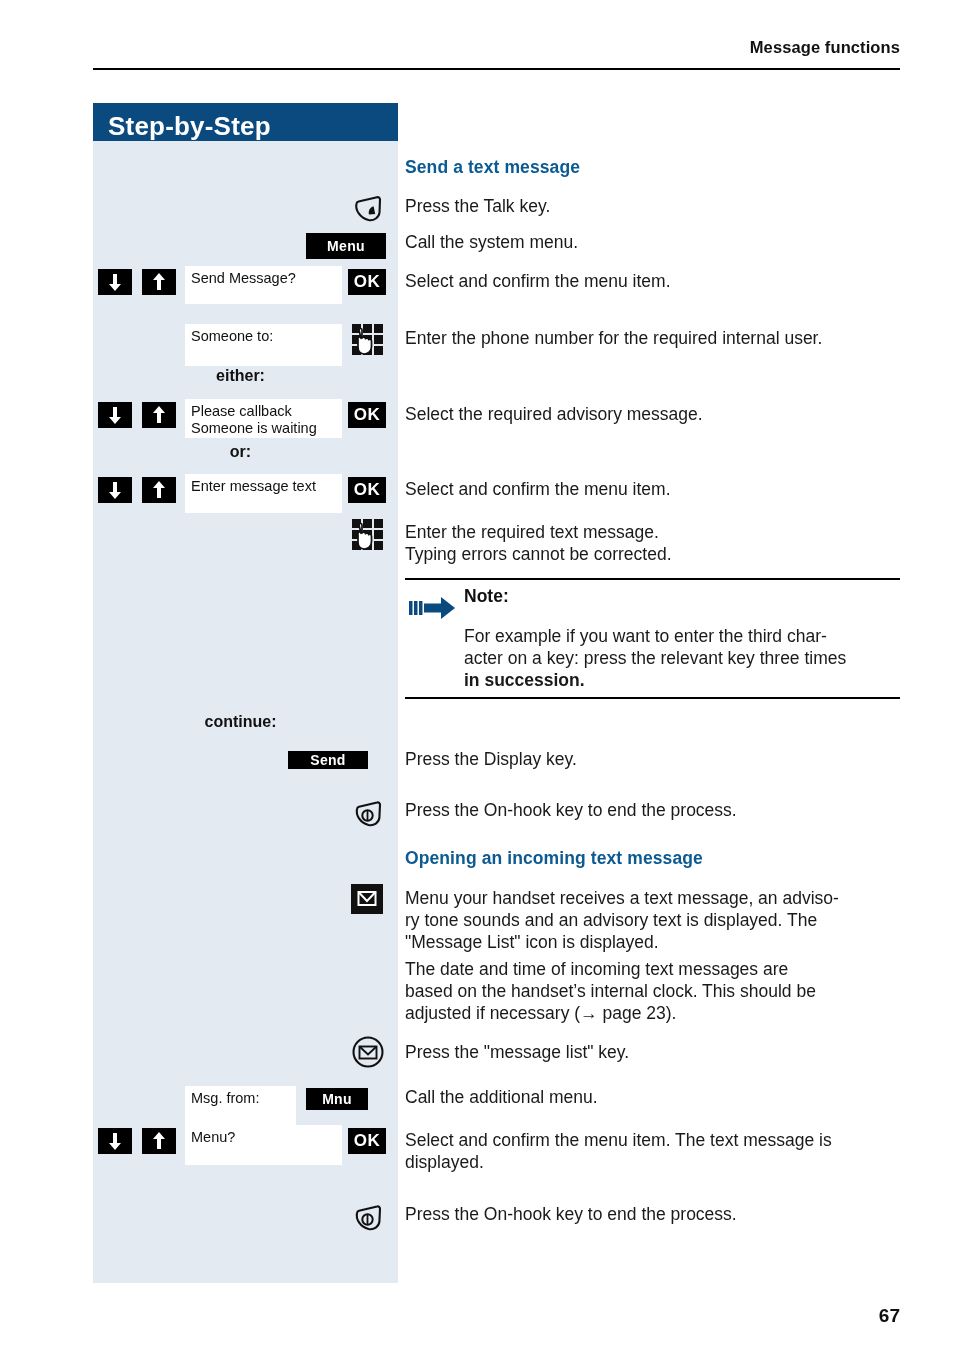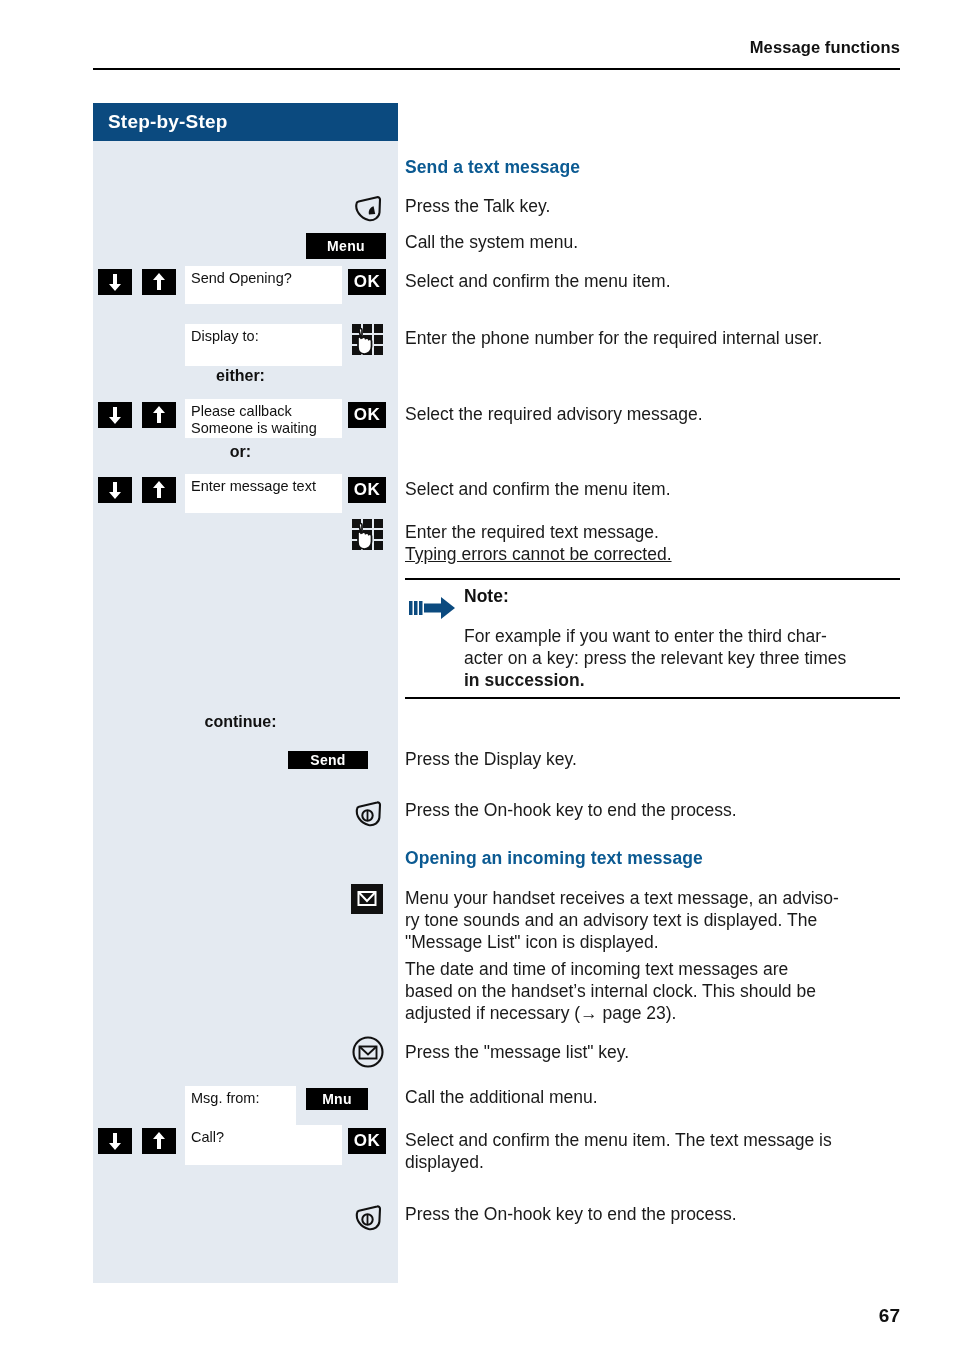--- a/index.html
+++ b/index.html
@@ -24,21 +24,21 @@
   .sidebar{
     position:absolute;left:93px;top:103px;width:305px;height:1180px;
     background:#e4eaf1;
   }
   .sbhead{
     position:absolute;left:93px;top:103px;width:305px;height:38px;
     background:#0b4a7f;
   }
   .sbhead span{
     position:absolute;left:15px;top:8px;
-    color:#fff;font-size:19px;font-weight:bold;letter-spacing:.2px;
+    color:#fff;font-size:26px;font-weight:bold;letter-spacing:.2px;
   }
 
   
   .arrowbtn{
     position:absolute;width:34px;height:26px;background:#000;
     display:flex;align-items:center;justify-content:center;
   }
   .arrowbtn svg{display:block;}
 
   .disp{
@@ -125,27 +125,27 @@
     <svg width="16" height="20" viewBox="0 0 16 20">
         <path d="M6 2 h4 v10 h4 l-6 7 l-6 -7 h4 z" fill="#fff"></path>
       </svg>
   </div>
   <div class="arrowbtn" style="left:142px;top:269px;">
     <svg width="16" height="20" viewBox="0 0 16 20">
         <path d="M8 1 l6 7 h-4 v10 h-4 v-10 h-4 z" fill="#fff"></path>
       </svg>
   </div>
   <div class="disp" style="left:185px;top:266px;width:157px;height:38px;">
-    <span class="l">Send Opening?</span>
+    <span class="l">Send Message?</span>
   </div>
   <div class="okkey" style="left:348px;top:269px;width:38px;height:26px;">OK</div>
   <div class="body" style="top:270px;">Select and confirm the menu item.</div>
 
   <div class="disp" style="left:185px;top:324px;width:157px;height:42px;">
-    <span class="l">Display to:</span>
+    <span class="l">Someone to:</span>
   </div>
   <div class="icon" style="left:350px;top:322px;">
     <svg width="38" height="40" viewBox="0 0 38 40">
       <g fill="#111">
         <rect x="2" y="2" width="9" height="9"></rect>
           <rect x="13" y="2" width="9" height="9"></rect>
           <rect x="24" y="2" width="9" height="9"></rect>
         <rect x="2" y="13" width="9" height="9"></rect>
           <rect x="13" y="13" width="9" height="9"></rect>
           <rect x="24" y="13" width="9" height="9"></rect>
@@ -205,21 +205,21 @@
           <rect x="13" y="13" width="9" height="9"></rect>
           <rect x="24" y="13" width="9" height="9"></rect>
         <rect x="2" y="24" width="9" height="9"></rect>
           <rect x="13" y="24" width="9" height="9"></rect>
           <rect x="24" y="24" width="9" height="9"></rect>
       </g>
       <path d="M9 8 c0-2 3-2 3 0 v8 c1-1.5 3.5-1 3.5 .7 c1-1.2 3.2-.6 3.2 1 c1-.9 2.8-.3 2.8 1.3 v5.5 c0 4.5-3 7.5-7 7.5 c-4.2 0-6.5-2.6-6.5-7 v-8.7 c0-2 3-2 3 0 z" fill="#fff" stroke="#111" stroke-width="1.7" stroke-linejoin="round"></path>
     </svg>
   </div>
   <div class="body" style="top:521px;">Enter the required text message.</div>
-  <div class="body" style="top:543px;text-decoration:underline;">Typing errors cannot be corrected.</div>
+  <div class="body" style="top:543px;">Typing errors cannot be corrected.</div>
 
   <div class="noterule" style="top:578px;"></div>
   <div class="noteicon">
     <svg width="48" height="26" viewBox="0 0 48 26">
       <g fill="#0b4a7f">
         <rect x="0" y="5" width="3.5" height="14"></rect>
         <rect x="5" y="5" width="3.5" height="14"></rect>
         <rect x="10" y="5" width="3.5" height="14"></rect>
         <path d="M15 7.5 h17 v-6.5 l14 11 l-14 11 v-6.5 h-17 z"></path>
       </g>
@@ -280,21 +280,21 @@
     <svg width="16" height="20" viewBox="0 0 16 20">
         <path d="M6 2 h4 v10 h4 l-6 7 l-6 -7 h4 z" fill="#fff"></path>
       </svg>
   </div>
   <div class="arrowbtn" style="left:142px;top:1128px;">
     <svg width="16" height="20" viewBox="0 0 16 20">
         <path d="M8 1 l6 7 h-4 v10 h-4 v-10 h-4 z" fill="#fff"></path>
       </svg>
   </div>
   <div class="disp" style="left:185px;top:1125px;width:157px;height:40px;">
-    <span class="l">Call?</span>
+    <span class="l">Menu?</span>
   </div>
   <div class="okkey" style="left:348px;top:1128px;width:38px;height:26px;">OK</div>
   <div class="body" style="top:1129px;">Select and confirm the menu item. The text message is</div>
   <div class="body" style="top:1151px;">displayed.</div>
 
   <div class="icon" style="left:350px;top:1199px;">
     <svg width="36" height="36" viewBox="0 0 36 36">
       <path d="M7 14 C5.6 20.3 10.4 28 18.6 30 C24 31 28.9 27.6 29.4 22.7 L30 9.8 C30 8.1 28.6 7.1 27.1 7.5 L9 11.7 C7.9 12 7.2 12.8 7 14 Z" fill="none" stroke="#111" stroke-width="2.1" stroke-linejoin="round"></path>
       <circle cx="17.5" cy="20.5" r="5.2" fill="none" stroke="#111" stroke-width="2"></circle>
       <path d="M17.5 15.6 v9.8" stroke="#111" stroke-width="1.8"></path>

